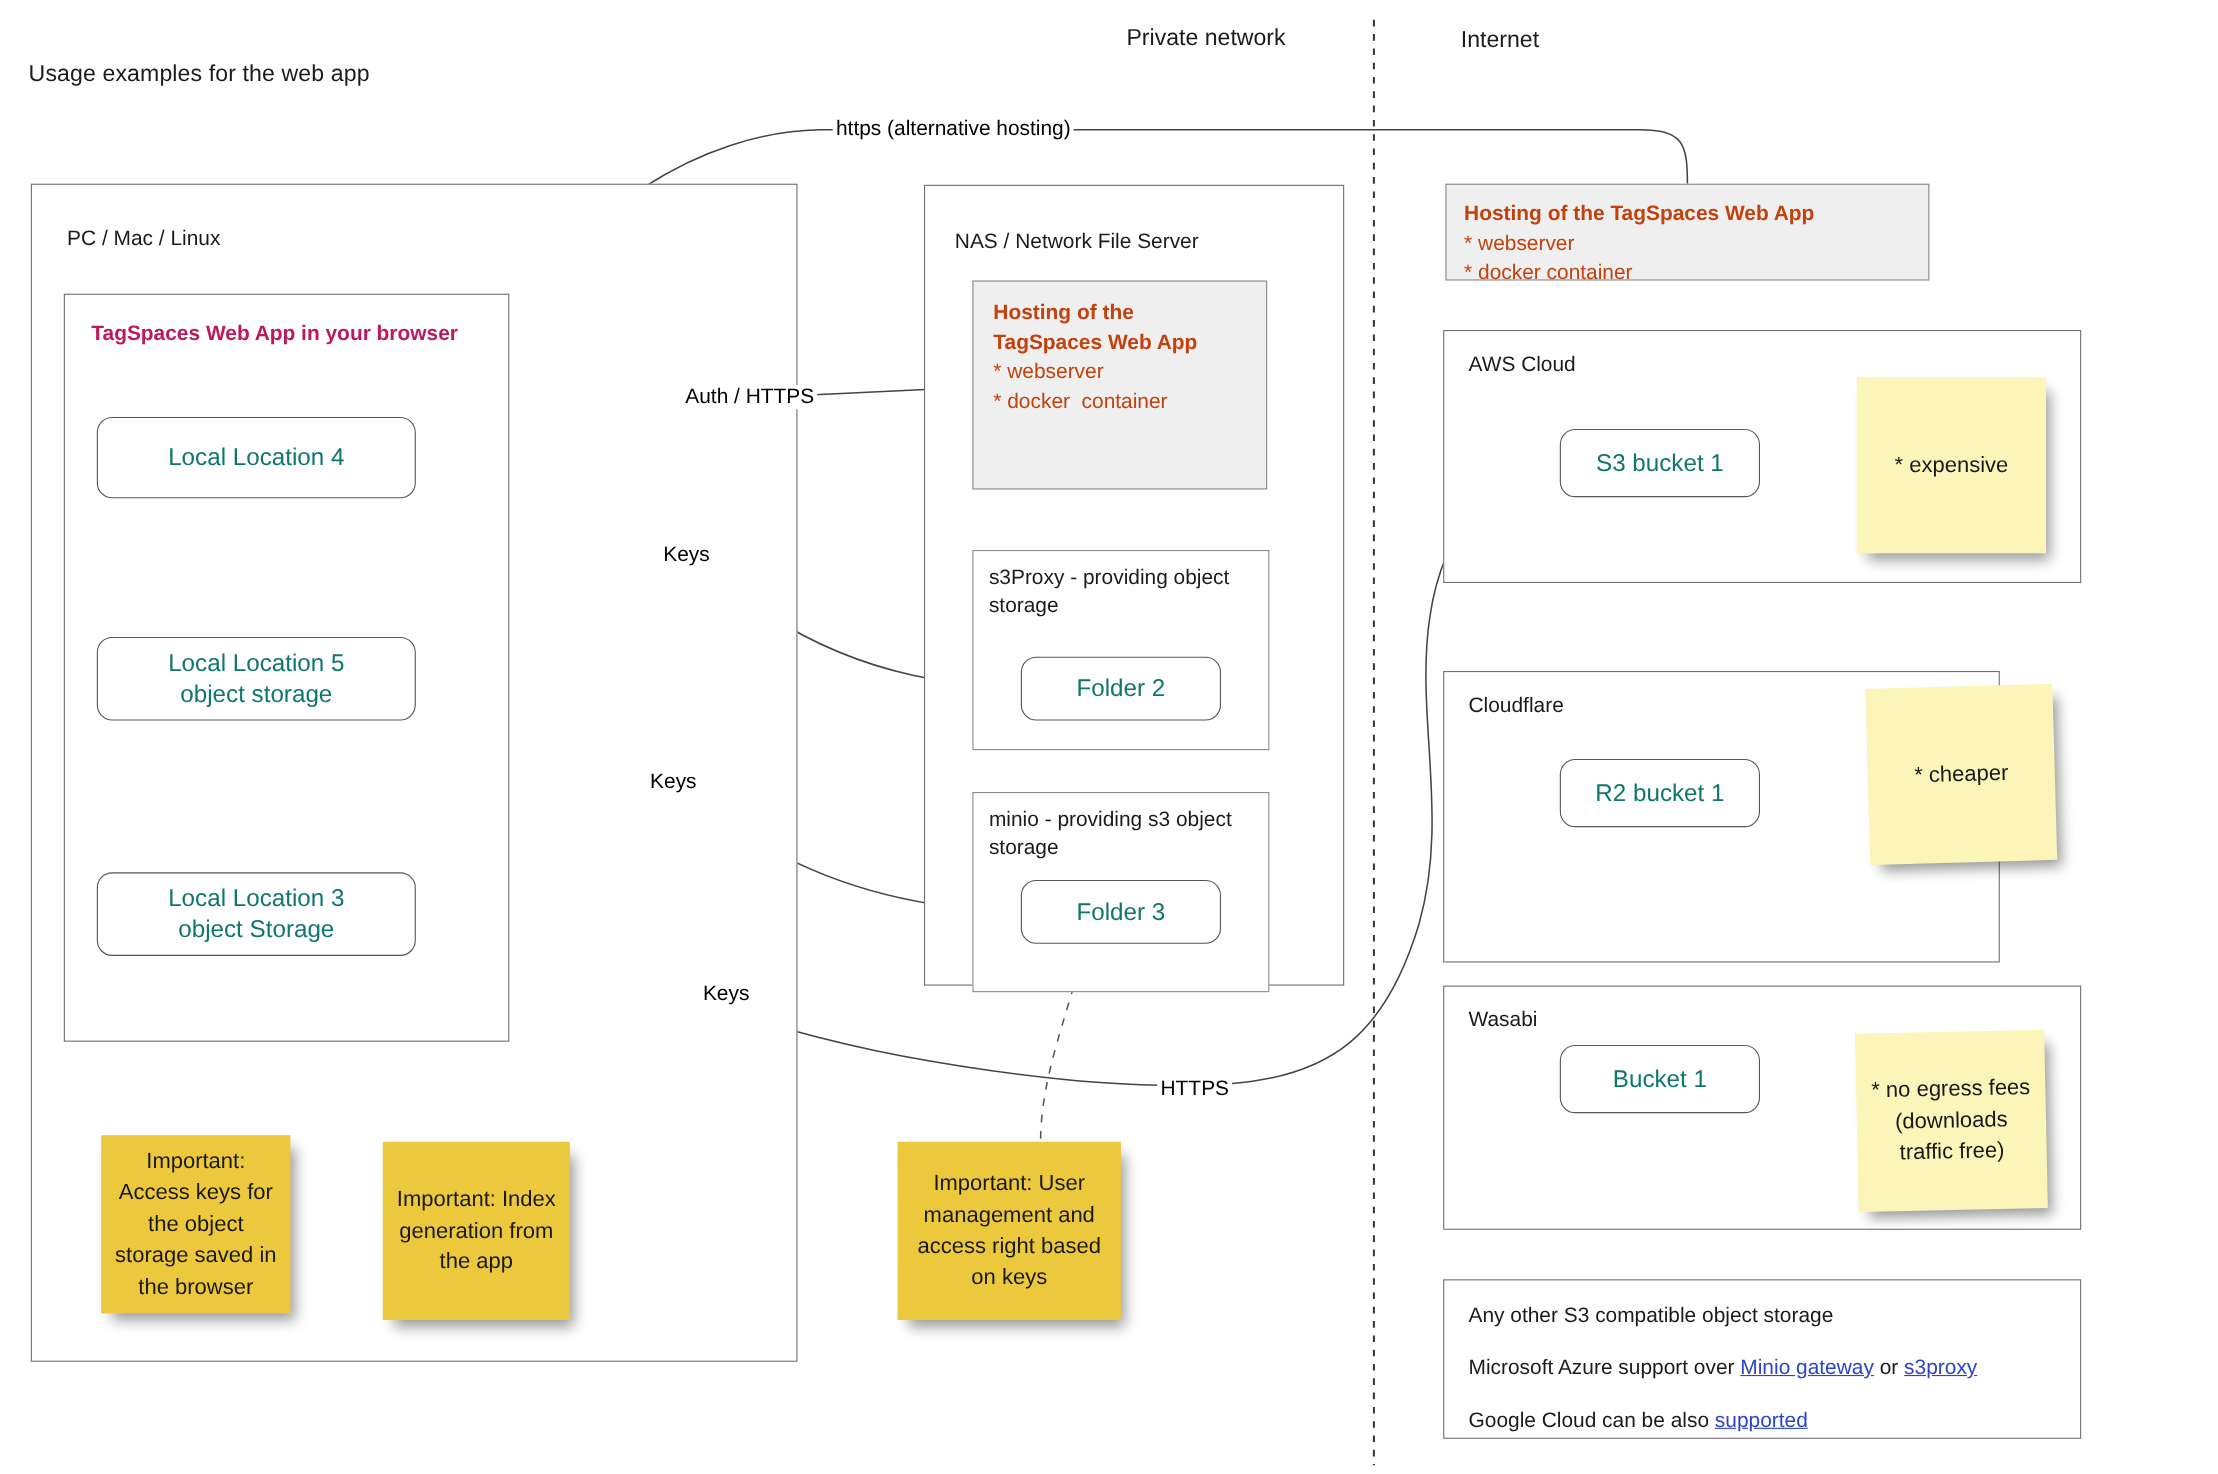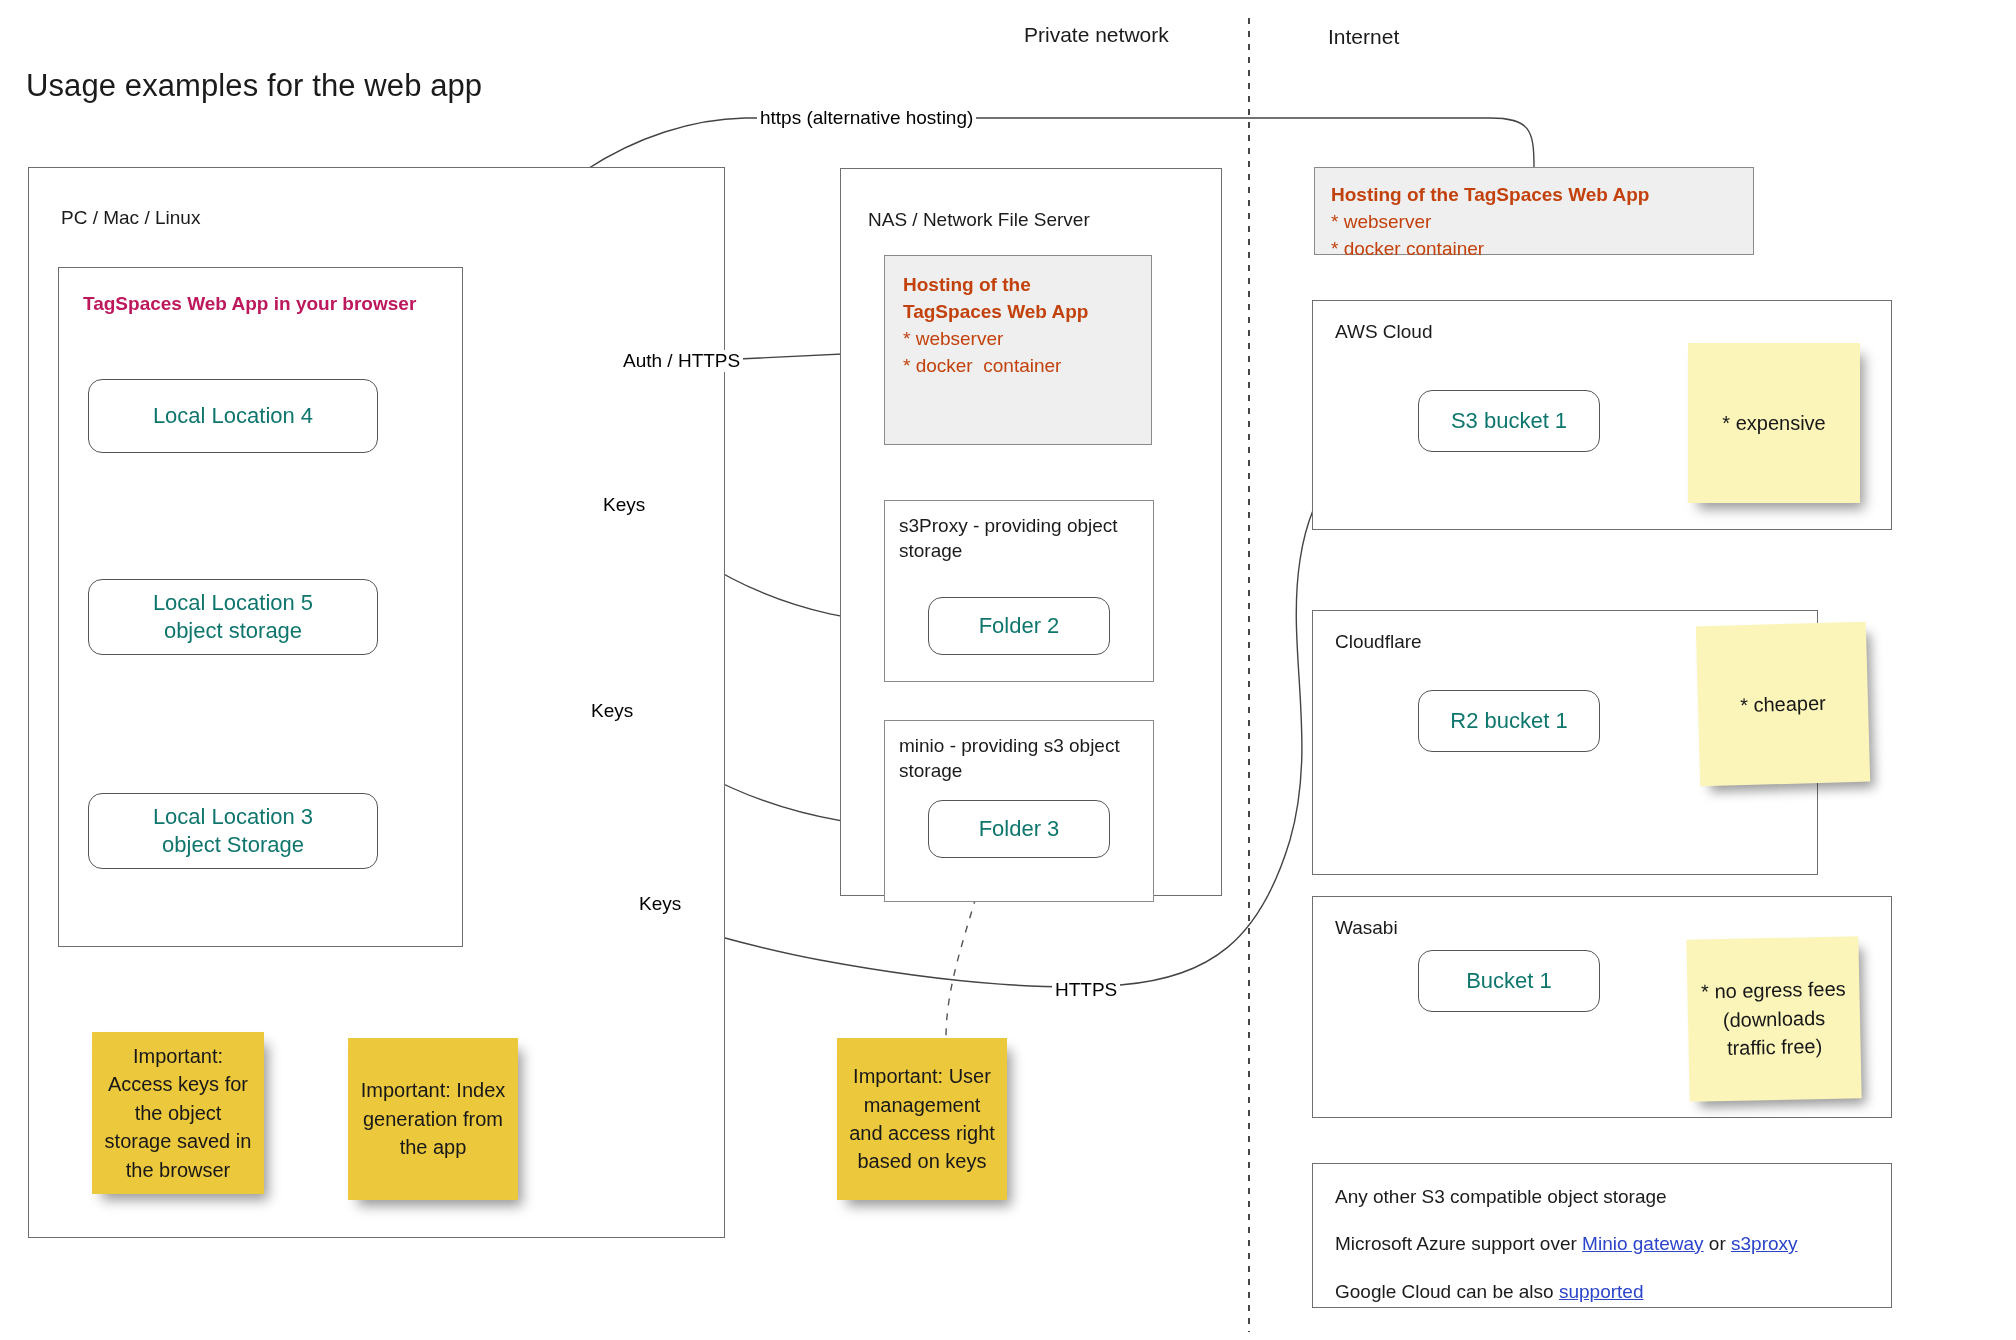--- a/index.html
+++ b/index.html
@@ -25,25 +25,24 @@
     width: 2016px;
     height: 1340px;
     pointer-events: none;
   }
 
   .abs { position: absolute; box-sizing: border-box; }
 
   
   .page-title {
     left: 26px; top: 56px;
-    font-size: 31px;
+    font-size: 21px;
     font-weight: 400;
     color: #1b1b1b;
     letter-spacing: .1px;
-    margin-top: 12px;
   }
 
   
   .zone-label {
     font-size: 21px;
     color: #1b1b1b;
     white-space: nowrap;
   }
   .zone-private { left: 1024px; top: 23px; }
   .zone-internet { left: 1328px; top: 25px; }
@@ -177,21 +176,21 @@
     color: #181818;
     padding: 8px 10px;
     box-sizing: border-box;
     box-shadow: 7px 9px 12px -3px rgba(0,0,0,.40);
   }
   .sticky-gold { background: #ecc83c; }
   .sticky-pale { background: #fbf5ba; }
 
   #note-keys  { left: 92px; top: 1032px; width: 172px; height: 162px; }
   #note-index { left: 348px; top: 1038px; width: 170px; height: 162px; }
-  #note-user  { left: 837px; top: 1038px; width: 170px; height: 162px; text-align: center; }
+  #note-user  { left: 816px; top: 1038px; width: 203px; height: 162px; text-align: center; }
 
   #note-expensive { left: 1688px; top: 343px; width: 172px; height: 160px; }
   #note-cheaper   { left: 1698px; top: 624px; width: 170px; height: 160px;
                     transform: rotate(-1.6deg); }
   #note-egress    { left: 1688px; top: 938px; width: 172px; height: 162px;
                     transform: rotate(-1.2deg); }
 
   
   .edge-label {
     position: absolute;

